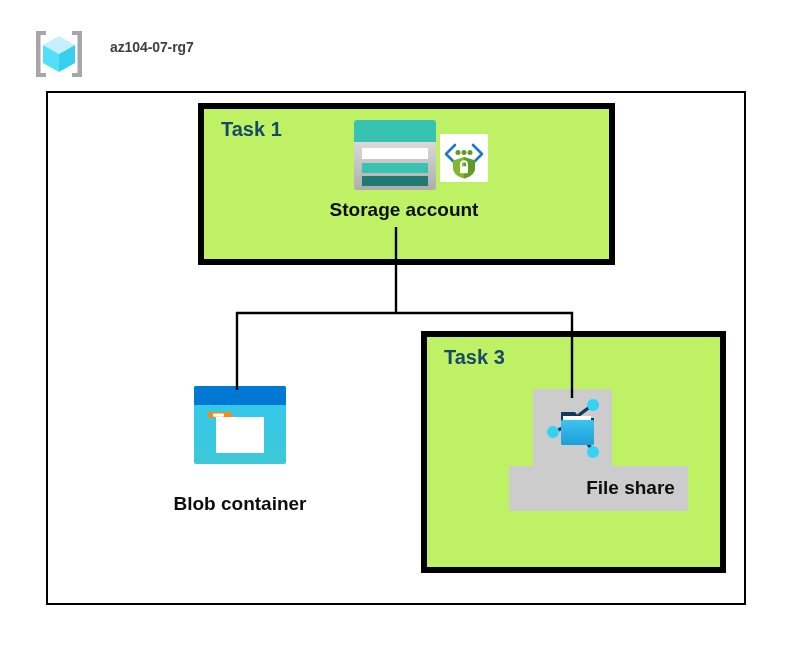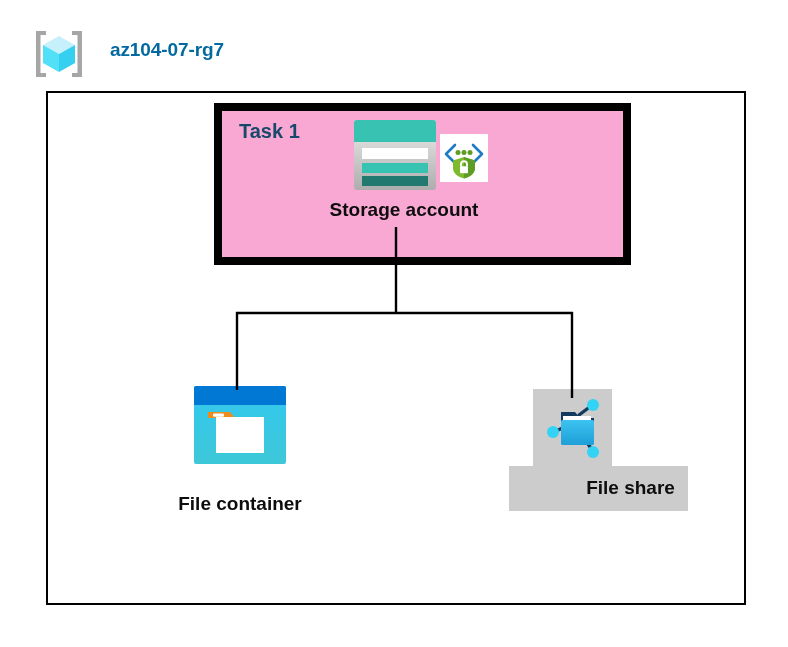--- a/index.html
+++ b/index.html
@@ -32,46 +32,45 @@
     position: absolute;
     left: 3px;
     top: 2px;
     width: 52px;
     height: 52px;
   }
   #rg-title {
     position: absolute;
     left: 80px;
     top: 13px;
-    font-size: 19px;
+    font-size: 14px;
     font-weight: bold;
-    color: #0369a1;
+    color: #404040;
     letter-spacing: -0.1px;
     white-space: nowrap;
   }
 
   
   #rg-container {
     position: absolute;
     left: 46px;
     top: 91px;
     width: 700px;
     height: 514px;
     background: #FFFFFF;
     border: 2px solid #000000;
     box-sizing: border-box;
   }
 
   
   .task-box {
     position: absolute;
-    background: #f9a8d4;
-    border: 8px solid #000000;
+    background: #bef264;
+    border: 6px solid #000000;
     box-sizing: border-box;
-    margin-left: 16px;
   }
   #task1-box { left: 198px; top: 103px; width: 417px; height: 162px; }
   #task2-box { left: 72px;  top: 331px; width: 306px; height: 242px; }
   #task3-box { left: 421px; top: 331px; width: 305px; height: 242px; }
 
   .task-label {
     position: absolute;
     left: 17px;
     top: 9px;
     font-size: 20px;
@@ -239,23 +238,26 @@
         <rect x="0" y="0" width="92" height="78" rx="2" fill="url(#blobBody)"></rect>
         <rect x="0" y="0" width="92" height="19" rx="2" fill="#0078D4"></rect>
         <rect x="0" y="14" width="92" height="5" fill="#0078D4"></rect>
 
         <path d="M14 26 L36 26 L41 32 L14 32 Z" fill="#F08C1E"></path>
         <rect x="19" y="27.5" width="11" height="3.2" rx="1.2" fill="#FFFFFF"></rect>
 
         <rect x="22" y="31" width="48" height="36" fill="#FFFFFF"></rect>
       </svg>
     </div>
-    <div id="blob-caption" class="node-caption">File container</div>
-  </div>
-
+    <div id="blob-caption" class="node-caption">Blob container</div>
+  </div>
+
+  <div id="task3-box" class="task-box">
+    <div class="task-label">Task 3</div>
+  </div>
 
   <div id="node-fileshare" class="node">
     <div id="fileshare-icon-bg"></div>
     <div id="fileshare-icon">
       <svg width="68" height="68" viewBox="0 0 68 68">
         <defs>
           <linearGradient id="fsFolder" x1="0" y1="0" x2="0" y2="1">
             <stop offset="0%" stop-color="#3CC3F0"></stop>
             <stop offset="100%" stop-color="#1E9FD8"></stop>
           </linearGradient>

